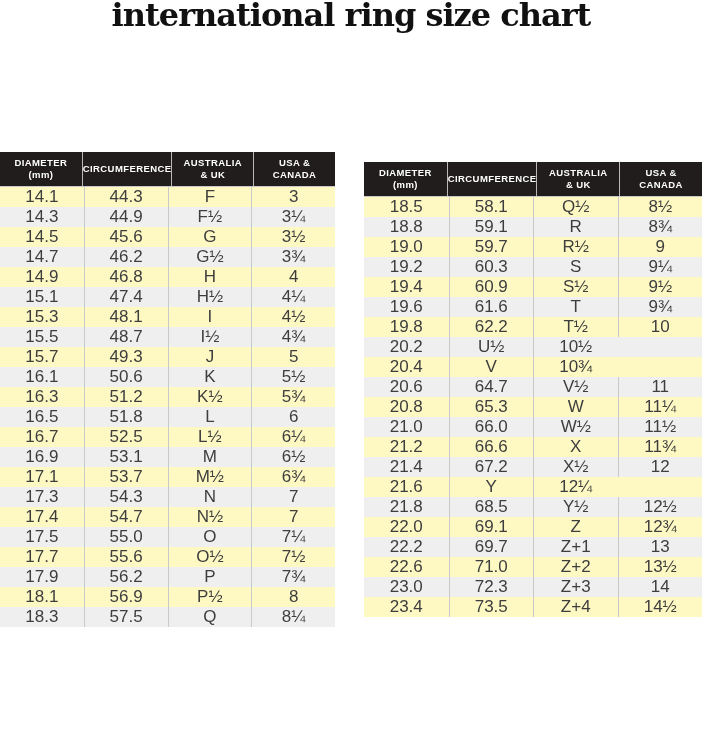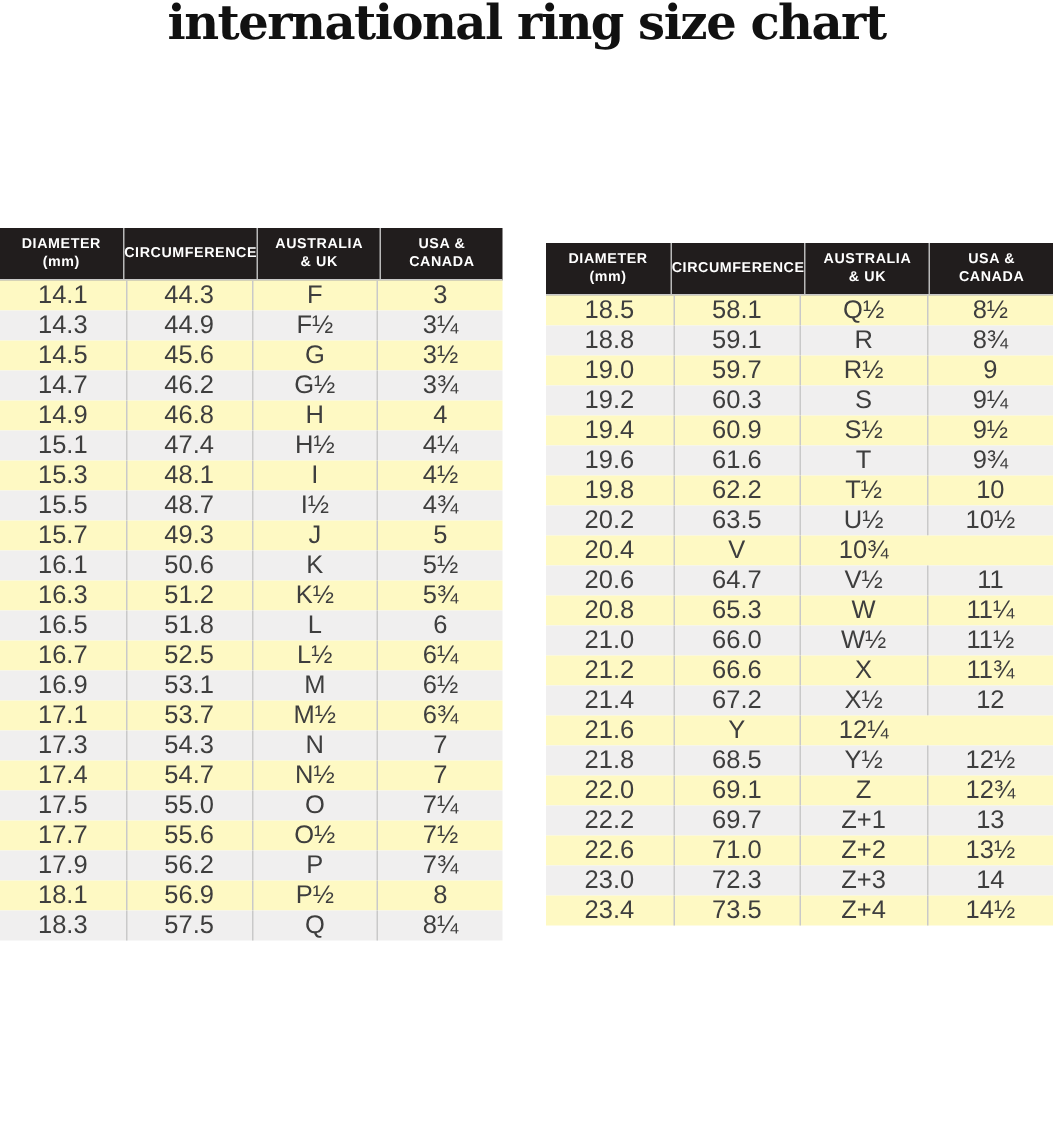--- a/index.html
+++ b/index.html
@@ -258,21 +258,20 @@
             <div class="cell">9¾</div>
           </div>
           <div class="row">
             <div class="cell">19.8</div>
             <div class="cell">62.2</div>
             <div class="cell">T½</div>
             <div class="cell">10</div>
           </div>
           <div class="row">
             <div class="cell">20.2</div>
-            <div class="cell">63.5</div>
             <div class="cell">U½</div>
             <div class="cell">10½</div>
           </div>
           <div class="row">
             <div class="cell">20.4</div>
             <div class="cell">V</div>
             <div class="cell">10¾</div>
           </div>
           <div class="row">
             <div class="cell">20.6</div>

